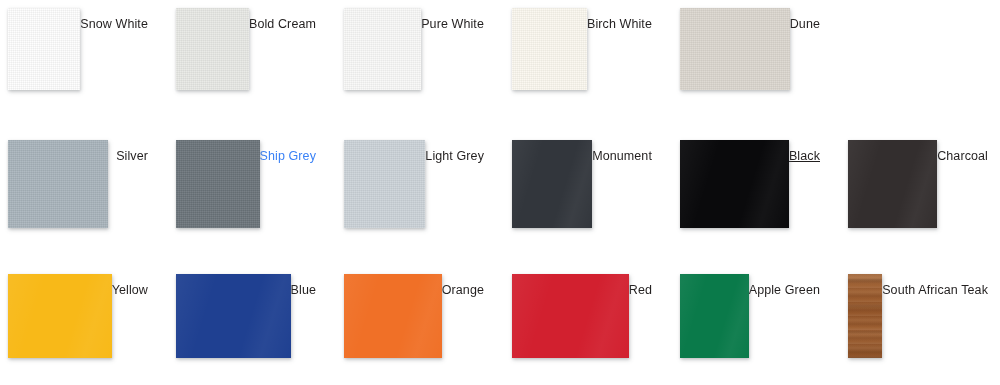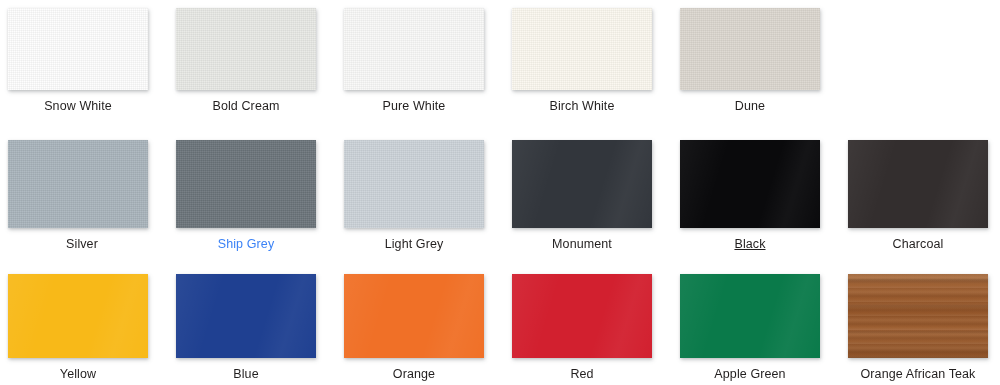--- a/index.html
+++ b/index.html
@@ -31,22 +31,21 @@
   }
 
   #row-0 { top: 8px; }
   #row-1 { top: 140px; }
   #row-2 { top: 274px; }
 
   .swatch-cell {
     width: 140px;
     margin-right: 28px;
     display: flex;
-    flex-direction: column;
-    align-items: center;
+    flex-direction: row;
   }
   .swatch-cell:first-child { margin-left: 8px; }
   .swatch-cell:last-child { margin-right: 0; }
 
   .swatch-chip {
     width: 140px;
     height: 82px;
     position: relative;
     box-shadow: 1px 2px 4px rgba(120, 125, 130, 0.38),
                 0 1px 2px rgba(150, 155, 160, 0.25);
@@ -226,17 +225,17 @@
     <div class="swatch-cell">
       <div class="swatch-chip gloss" title="Red" style="background-color: rgb(210, 32, 47);"></div>
       <div class="swatch-label" style="color: rgb(34, 31, 31);">Red</div>
     </div>
     <div class="swatch-cell">
       <div class="swatch-chip gloss" title="Apple Green" style="background-color: rgb(10, 122, 74);"></div>
       <div class="swatch-label" style="color: rgb(34, 31, 31);">Apple Green</div>
     </div>
     <div class="swatch-cell">
       <div class="swatch-chip timber" title="South African Teak" style="background-color: rgb(154, 90, 44);"></div>
-      <div class="swatch-label" style="color: rgb(34, 31, 31);">Orange African Teak</div>
+      <div class="swatch-label" style="color: rgb(34, 31, 31);">South African Teak</div>
     </div>
   </div>
 
 </div>
 
 </body></html>

